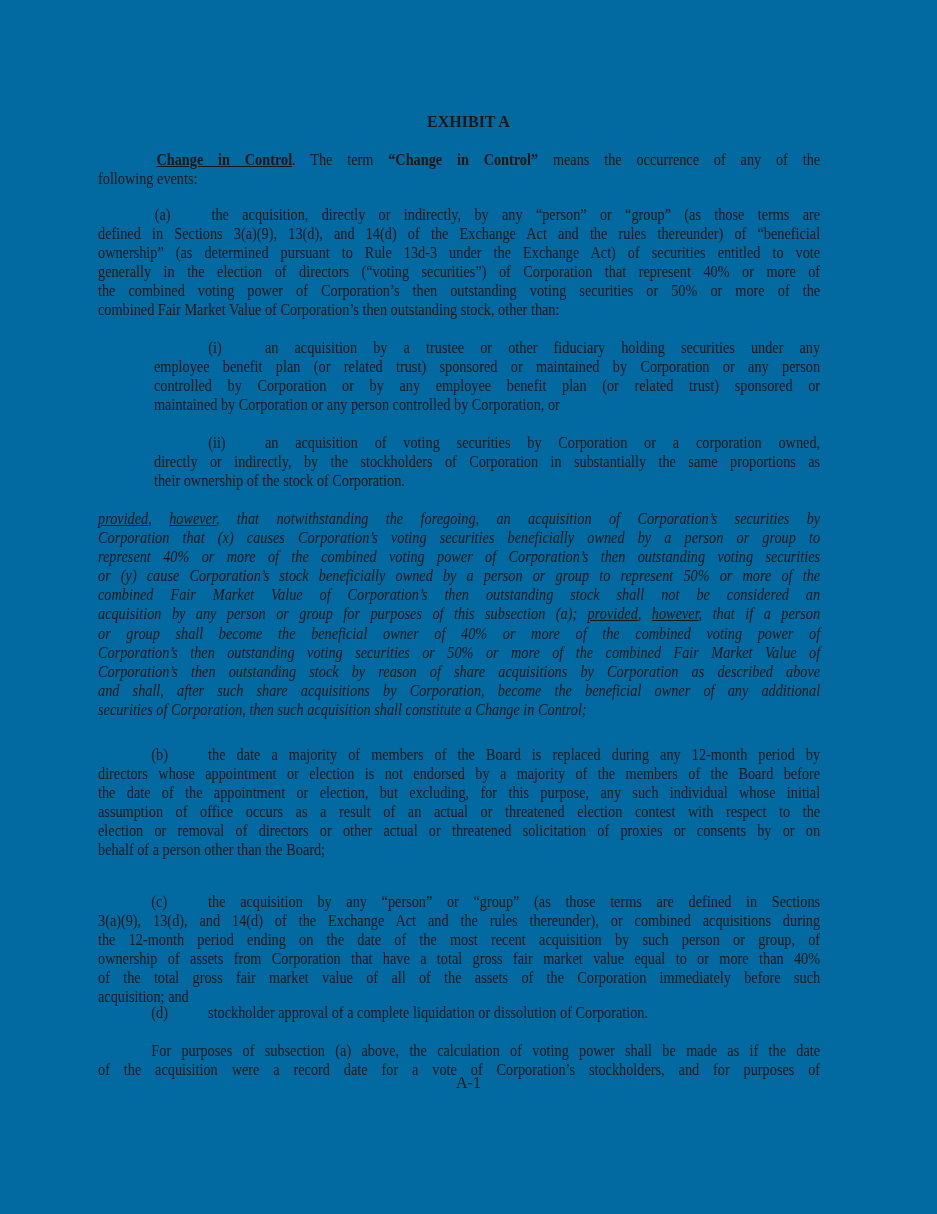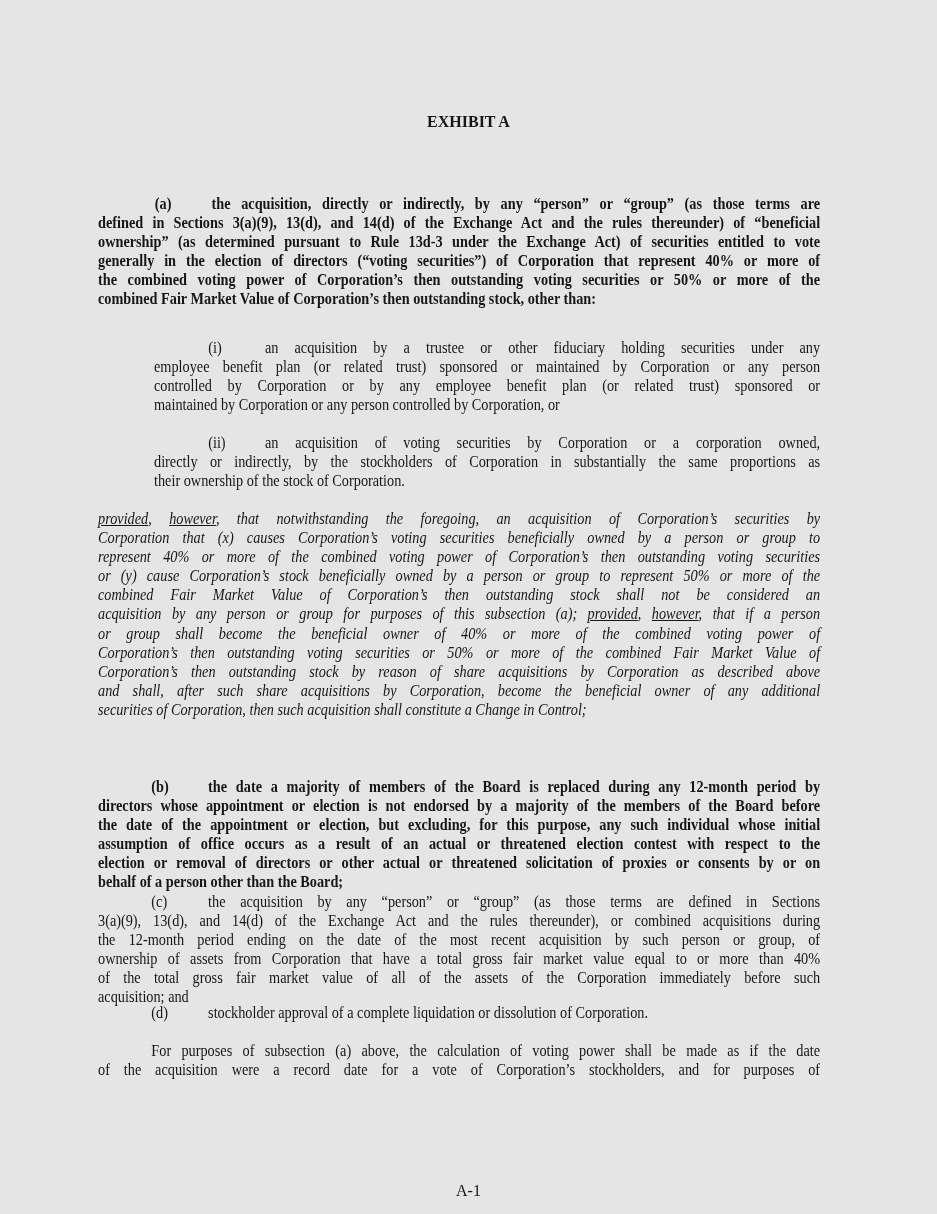--- a/index.html
+++ b/index.html
@@ -1,19 +1,19 @@
 <!DOCTYPE html>
 <html><head>
   <meta charset="utf-8">
   <style>
     html, body { margin: 0; padding: 0; background: #ffffff; }
     body { width: 937px; height: 1214px; position: relative; overflow: hidden; }
     .page {
       position: absolute; left: 0; top: 0; width: 937px; height: 1214px;
-      background: #e5e5e5; color: #161616;
+      background: #0369a1; color: #161616;
       font-family: "Liberation Serif", serif;
     }
     .title {
       position: absolute; top: 113px; left: 0; width: 937px; text-align: center;
       font-weight: bold; font-size: 16px; letter-spacing: 0px;
     }
     .block {
       position: absolute; left: 98px; width: 722px;
       font-size: 16.6px; line-height: 19.1px;
     }
@@ -21,35 +21,41 @@
     .line {
       display: block; height: 19.1px; white-space: nowrap;
       text-align: justify; text-align-last: justify;
       transform-origin: left top;
     }
     .line.last { text-align-last: left; }
     .u { text-decoration: underline; }
     .b { font-weight: bold; }
     .tab { display: inline-block; }
     .footer {
-      position: absolute; top: 1182px; left: 0; width: 937px; text-align: center;
+      position: absolute; top: 1074px; left: 0; width: 937px; text-align: center;
       font-size: 16px;
     }
     
     .cond { display: block; width: 116.3%; transform: scaleX(0.86); transform-origin: left top; }
   </style>
 </head>
 <body>
 
 <div class="page">
 
   <div class="title">EXHIBIT A</div>
 
+  <div class="block" style="top:150px;">
+    <div class="cond">
+      <span class="line"><span class="tab" style="width:68px;"></span><span class="b u">Change in Control</span><span>. The term </span><span class="b">“Change in Control”</span><span> means the occurrence of any of the</span></span>
+      <span class="line last">following events:</span>
+    </div>
+  </div>
 
-  <div class="block" style="top:194px;font-weight:bold;">
+  <div class="block" style="top:205px;">
     <div class="cond">
       <span class="line"><span class="tab" style="width:66px;"></span><span class="tab" style="width:66px;">(a)</span><span>the acquisition, directly or indirectly, by any “person” or “group” (as those terms are</span></span>
       <span class="line">defined in Sections 3(a)(9), 13(d), and 14(d) of the Exchange Act and the rules thereunder) of “beneficial</span>
       <span class="line">ownership” (as determined pursuant to Rule 13d-3 under the Exchange Act) of securities entitled to vote</span>
       <span class="line">generally in the election of directors (“voting securities”) of Corporation that represent 40% or more of</span>
       <span class="line">the combined voting power of Corporation’s then outstanding voting securities or 50% or more of the</span>
       <span class="line last">combined Fair Market Value of Corporation’s then outstanding stock, other than:</span>
     </div>
   </div>
 
@@ -79,21 +85,21 @@
       <span class="line">combined Fair Market Value of Corporation’s then outstanding stock shall not be considered an</span>
       <span class="line"><span>acquisition by any person or group for purposes of this subsection (a); </span><span class="u">provided</span>, <span class="u">however</span><span>, that if a person</span></span>
       <span class="line">or group shall become the beneficial owner of 40% or more of the combined voting power of</span>
       <span class="line">Corporation’s then outstanding voting securities or 50% or more of the combined Fair Market Value of</span>
       <span class="line">Corporation’s then outstanding stock by reason of share acquisitions by Corporation as described above</span>
       <span class="line">and shall, after such share acquisitions by Corporation, become the beneficial owner of any additional</span>
       <span class="line last">securities of Corporation, then such acquisition shall constitute a Change in Control;</span>
     </div>
   </div>
 
-  <div class="block" style="top:777px;font-weight:bold;">
+  <div class="block" style="top:745px;">
     <div class="cond">
       <span class="line"><span class="tab" style="width:62px;"></span><span class="tab" style="width:66px;">(b)</span><span>the date a majority of members of the Board is replaced during any 12-month period by</span></span>
       <span class="line">directors whose appointment or election is not endorsed by a majority of the members of the Board before</span>
       <span class="line">the date of the appointment or election, but excluding, for this purpose, any such individual whose initial</span>
       <span class="line">assumption of office occurs as a result of an actual or threatened election contest with respect to the</span>
       <span class="line">election or removal of directors or other actual or threatened solicitation of proxies or consents by or on</span>
       <span class="line last">behalf of a person other than the Board;</span>
     </div>
   </div>
 

